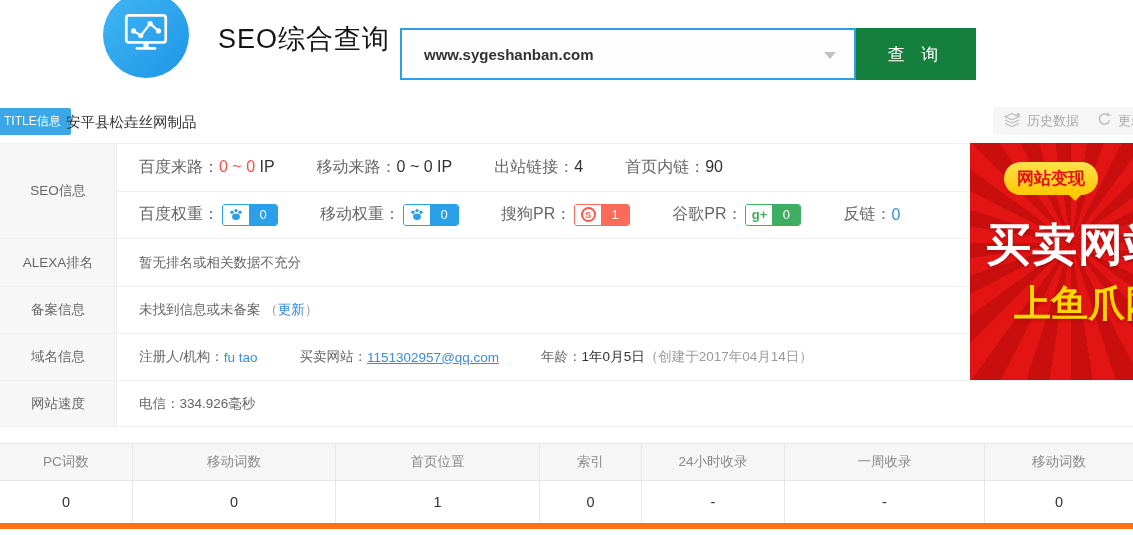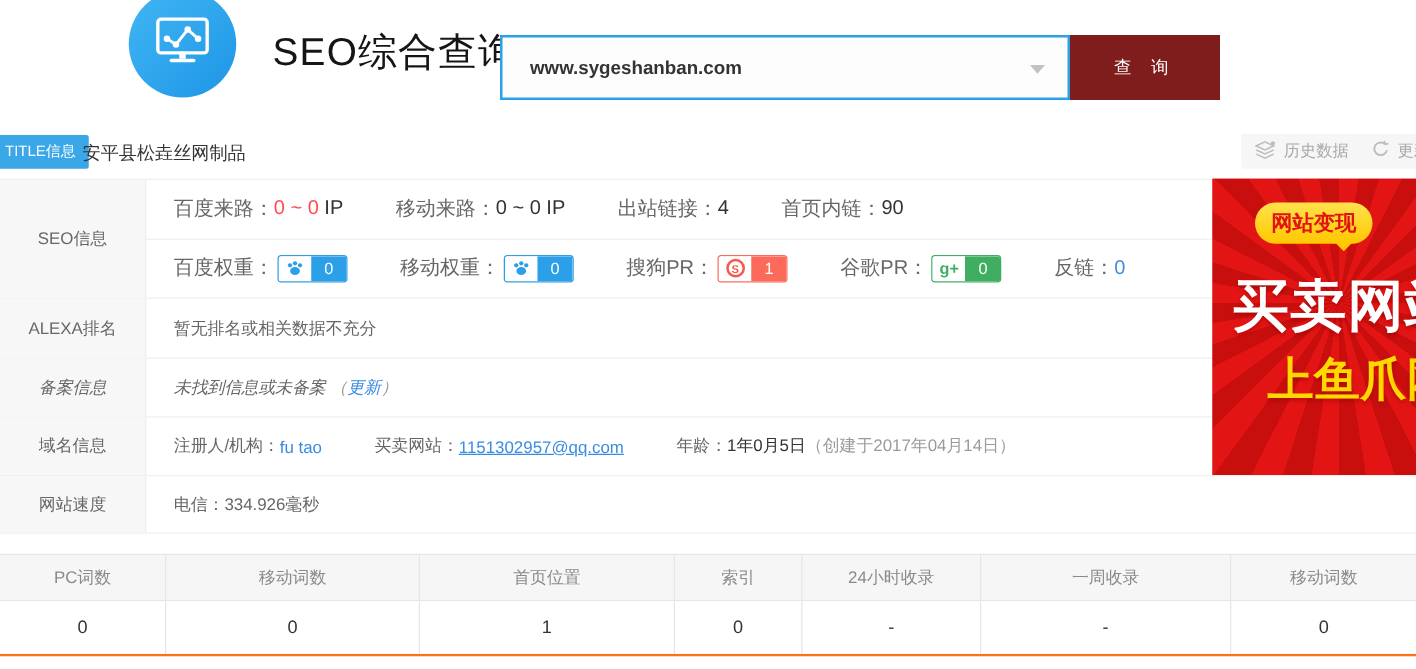--- a/index.html
+++ b/index.html
@@ -4,49 +4,49 @@
 <style>
   * { margin:0; padding:0; box-sizing:border-box; }
   html,body { background:#fff; }
   body { font-family:"Liberation Sans","DejaVu Sans",sans-serif; }
   .page { position:relative; width:1133px; height:535px; overflow:hidden; background:#fff; }
 
   
   .logo { position:absolute; left:103px; top:-8px; width:86px; height:86px; border-radius:50%;
           background:linear-gradient(135deg,#41b7f4 0%,#1e95e6 100%);
           display:flex; align-items:center; justify-content:center; }
-  .app-title { position:absolute; left:218px; top:21px; font-size:31px; color:#151515; letter-spacing:1px; }
+  .app-title { position:absolute; left:218px; top:21px; font-size:27px; color:#151515; letter-spacing:1px; }
   .search-box { position:absolute; left:400px; top:28px; display:flex; }
   .search-input-wrap { position:relative; width:456px; height:52px; border:2px solid #2b9fe8; background:#fdfdfd; }
   .search-input-wrap input { width:100%; height:100%; border:none; outline:none; background:transparent;
           padding:0 44px 0 22px; font-size:15px; font-weight:bold; color:#333;
           font-family:"Liberation Sans","DejaVu Sans",sans-serif; }
   .caret { position:absolute; right:18px; top:22px; width:0; height:0;
           border-left:6px solid transparent; border-right:6px solid transparent; border-top:7px solid #c2c2c2; }
-  .query-btn { width:120px; height:52px; background:#7f1d1d; border:none; color:#fff; font-size:14px;
-          letter-spacing:6px; cursor:pointer; font-family:Liberation Serif, serif; }
+  .query-btn { width:120px; height:52px; background:#15803d; border:none; color:#fff; font-size:17px;
+          letter-spacing:6px; cursor:pointer; font-family:Liberation Sans, sans-serif; }
 
   
   .title-badge { position:absolute; left:-6px; top:108px; height:27px; background:#3aa7e8; color:#fff;
           font-size:12px; padding:0 10px; display:flex; align-items:center; border-radius:2px; }
   .site-title { position:absolute; left:66px; top:113px; font-size:14.5px; color:#333; }
   .bar-btn { position:absolute; top:107px; height:28px; background:#f6f6f6; color:#a9a9a9; font-size:13px;
           display:flex; align-items:center; gap:6px; padding:0 11px; border-radius:2px; cursor:pointer; }
   .hist-btn { left:993px; }
   .upd-btn { left:1086px; width:90px; }
 
   
   .info { position:absolute; left:0; top:143px; width:1133px;
           border-top:1px solid #f0f0f0; border-bottom:1px solid #f0f0f0; }
   .irow { display:flex; border-bottom:1px solid #f0f0f0; }
   .irow:last-child { border-bottom:none; }
   .row-label { width:117px; background:#f7f7f7; border-right:1px solid #efefef; display:flex;
           align-items:center; justify-content:center; color:#666; font-size:13.5px; }
   .row-content { flex:1; display:flex; align-items:center; padding-left:22px; color:#666; font-size:13.5px; }
-  .h-seo { height:95px; } .h-alexa { height:48px; } .h-icp { height:47px;font-style:italic; } .h-dom { height:47px;text-align:right; } .h-spd { height:45px; }
+  .h-seo { height:95px; } .h-alexa { height:48px; } .h-icp { height:47px; } .h-dom { height:47px;text-align:right; } .h-spd { height:45px; }
   .seo-content { flex:1; display:flex; flex-direction:column; padding-left:0; }
   .seo-half { flex:1; display:flex; align-items:center; padding-left:22px; }
   .seo-half.first { border-bottom:1px solid #f0f0f0; }
   .item { margin-right:42px; display:inline-flex; align-items:center; white-space:nowrap; }
   .lab { color:#666; }
   .dark { color:#333; } .red { color:#ff4c4c; } .gray { color:#9b9b9b; }
   a.lnk { color:#3a8ce0; text-decoration:none; cursor:pointer; }
   a.lnk.u { text-decoration:underline; }
 
   .badge { display:inline-flex; height:22px; border-radius:3px; overflow:hidden; margin-left:3px; }
@@ -69,21 +69,21 @@
         border:7px solid transparent; border-top-color:#ffc800; }
   .ad-line1 { position:absolute; left:16px; top:72px; font-size:45px; font-weight:bold; color:#fff;
         white-space:nowrap; letter-spacing:1px; text-shadow:0 2px 3px rgba(120,0,0,.35); }
   .ad-line2 { position:absolute; left:44px; top:136px; font-size:37px; font-weight:bold; color:#ffd800;
         white-space:nowrap; text-shadow:0 2px 3px rgba(120,0,0,.35); }
   .ad-line3 { position:absolute; left:30px; top:197px; font-size:24px; font-weight:bold; color:#fff; white-space:nowrap; }
   .ad-line3 .y { color:#ffd800; margin-left:26px; }
 
   
   .stats { position:absolute; left:0; top:443px; width:1133px;
-        border-top:1px solid #e6e6e6; border-bottom:2px solid #f97316; }
+        border-top:1px solid #e6e6e6; border-bottom:6px solid #f97316; }
   .stats-row { display:flex; }
   .stats-head { height:37px; background:#f6f6f6; border-bottom:1px solid #e6e6e6; }
   .stats-vals { height:42px; background:#fff; }
   .cell { display:flex; align-items:center; justify-content:center; border-right:1px solid #e6e6e6; }
   .cell:last-child { border-right:none; }
   .stats-head .cell { color:#8a8a8a; font-size:13.5px; }
   .stats-vals .cell { color:#333; font-size:14.5px; }
   .c0{width:133px;} .c1{width:203px;} .c2{width:204px;} .c3{width:102px;} .c4{width:143px;} .c5{width:200px;} .c6{width:148px;}
 </style>
 </head>

